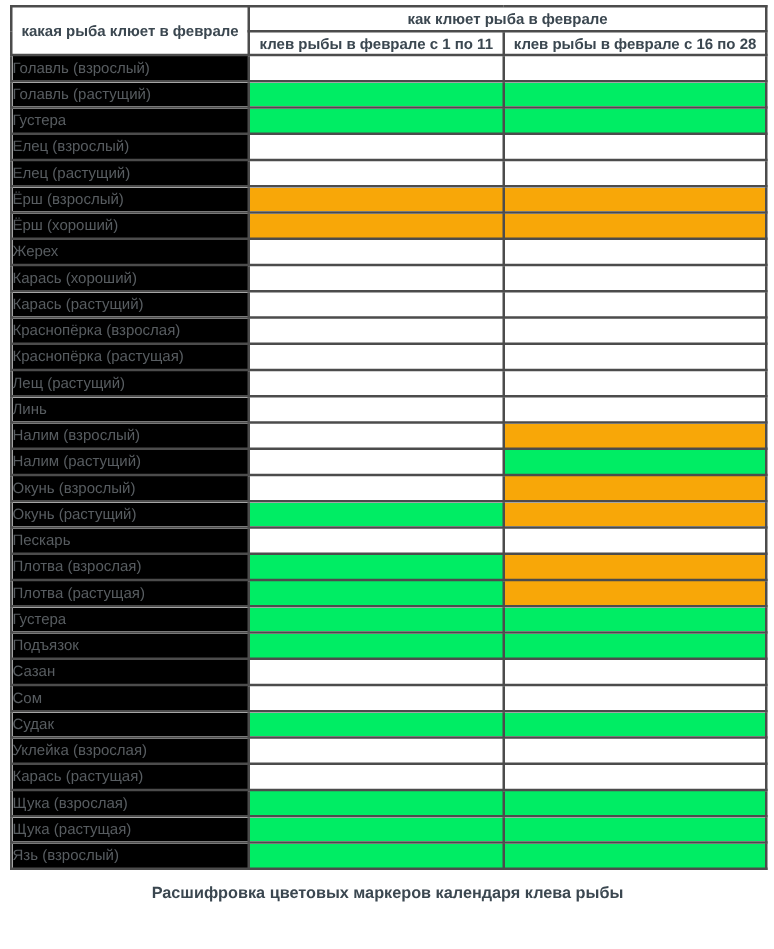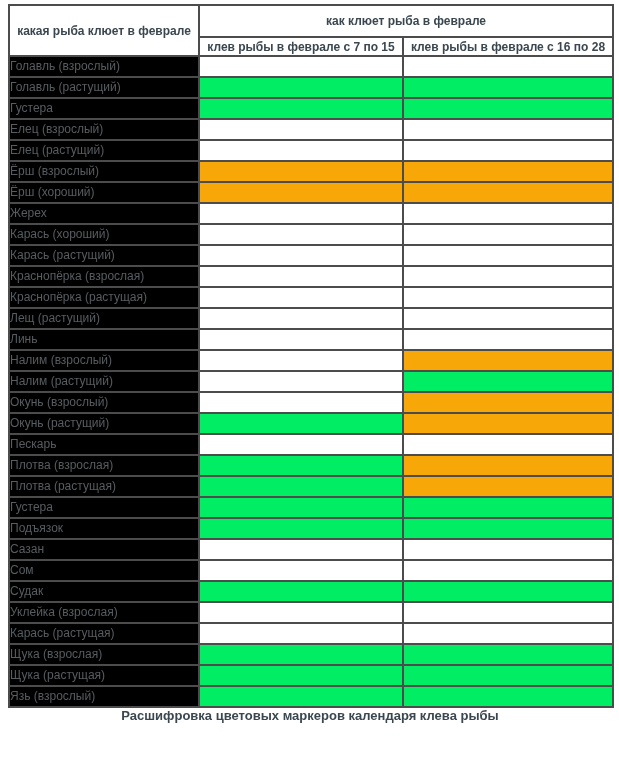--- a/index.html
+++ b/index.html
@@ -31,37 +31,37 @@
     padding: 0;
     overflow: hidden;
     white-space: nowrap;
   }
   table.calendar th {
     color: var(--header-text);
     font-size: 12px;
     font-weight: bold;
     text-align: center;
   }
-  th.h-group { height: 32px; margin-left: 40px; }
+  th.h-group { height: 20px; margin-left: 40px; }
   th.h-fish  { text-align: center; }
   th.h-sub   { height: 19px; }
   table.calendar td {
     height: 19px;
     line-height: 19px;
     font-size: 12px;
     color: var(--body-text);
   }
   td.fish-name { padding-left: 4px; background: #000000; }
   .legend-title {
     width: 604px;
     text-align: center;
     font-size: 13px;
     font-weight: bold;
     color: var(--header-text);
-    margin-top: 0;
+    margin-top: 10px;
   }
   table.legend {
     border-collapse: collapse;
     table-layout: fixed;
     width: 604px;
     margin-top: 9px;
   }
   table.legend td {
     border: 2px solid var(--border-color);
     height: 22px;
@@ -84,21 +84,21 @@
       <col style="width:190px">
       <col style="width:204px">
       <col style="width:210px">
     </colgroup>
     <thead>
       <tr>
         <th class="h-fish" rowspan="2">какая рыба клюет в феврале</th>
         <th class="h-group" colspan="2">как клюет рыба в феврале</th>
       </tr>
       <tr>
-        <th class="h-sub">клев рыбы в феврале с 7 по 15</th>
+        <th class="h-sub">клев рыбы в феврале с 1 по 11</th>
         <th class="h-sub">клев рыбы в феврале с 16 по 28</th>
       </tr>
     </thead>
     <tbody>
     <tr>
       <td class="fish-name">Голавль (взрослый)</td>
       <td class="bite-cell" style="background: rgb(255, 255, 255);"></td>
       <td class="bite-cell" style="background: rgb(255, 255, 255);"></td>
     </tr>
 

